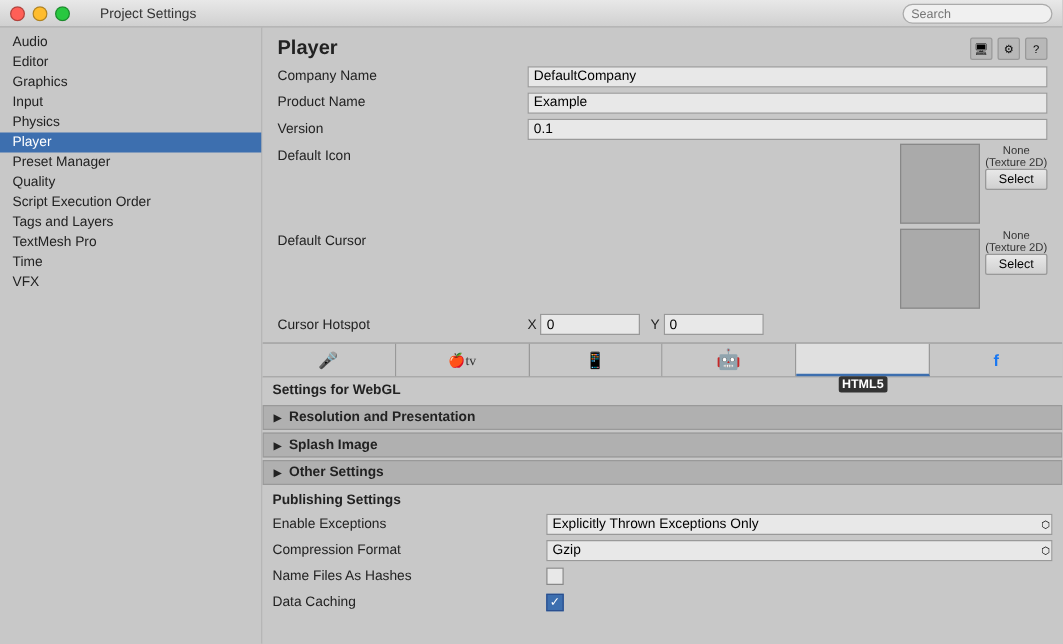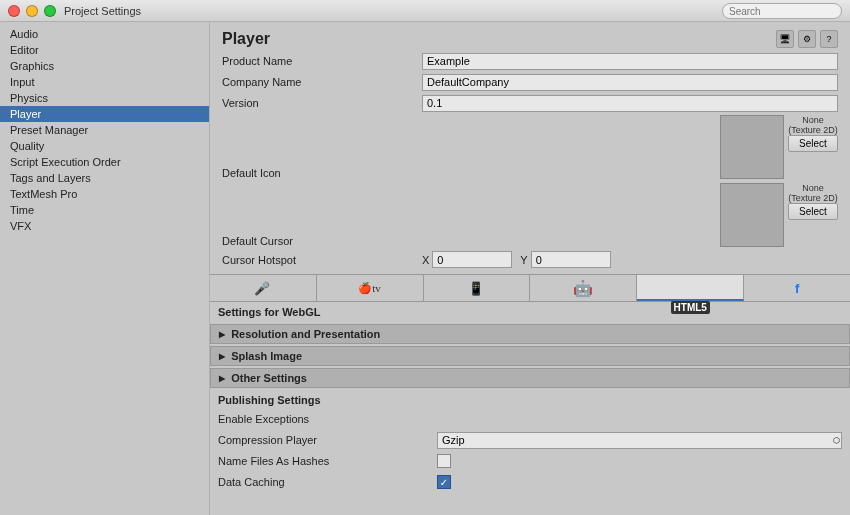--- a/index.html
+++ b/index.html
@@ -14,20 +14,21 @@
 
     
     .title-bar {
       height: 22px;
       background: linear-gradient(to bottom, #e8e8e8, #d0d0d0);
       border-bottom: 1px solid #b0b0b0;
       display: flex;
       align-items: center;
       padding: 0 8px;
       position: relative;
+      gap: 16px;
     }
     .title-bar-controls {
       display: flex;
       gap: 6px;
       align-items: center;
     }
     .tb-btn {
       width: 12px; height: 12px;
       border-radius: 50%;
       border: 1px solid rgba(0,0,0,0.3);
@@ -155,21 +156,20 @@
     .icon-section {
       display: flex;
       margin-bottom: 4px;
       margin-top: 2px;
     }
     .icon-label {
       width: 200px;
       font-size: 11px;
       color: #222;
       padding-top: 4px;
-      margin-top: 48px;
     }
     .icon-preview-box {
       width: 64px;
       height: 64px;
       background: #aaa;
       border: 1px solid #888;
       margin-right: 4px;
     }
     .icon-side-controls {
       display: flex;
@@ -380,27 +380,27 @@
       <div class="player-icons">
         <div class="player-icon-btn">🖥</div>
         <div class="player-icon-btn">⚙</div>
         <div class="player-icon-btn">?</div>
       </div>
     </div>
 
     <div class="settings-form">
 
       <div class="form-row">
+        <span class="form-label">Company Name</span>
+        <input class="form-input" type="text" value="DefaultCompany" style="">
+      </div>
+
+      <div class="form-row">
         <span class="form-label">Product Name</span>
         <input class="form-input" type="text" value="Example" style="">
-      </div>
-
-      <div class="form-row">
-        <span class="form-label">Company Name</span>
-        <input class="form-input" type="text" value="DefaultCompany" style="">
       </div>
 
       <div class="form-row">
         <span class="form-label">Version</span>
         <input class="form-input" type="text" value="0.1" style="">
       </div>
 
       <div class="icon-section">
         <span class="icon-label">Default Icon</span>
         <div style="display:flex; flex-direction:column; align-items:flex-end; margin-left:auto;">
@@ -468,24 +468,29 @@
     </div>
     <div class="collapse-section">
       <div class="collapse-header">Other Settings</div>
     </div>
 
     <div class="publishing-section">
       <div class="pub-title">Publishing Settings</div>
 
       <div class="pub-row">
         <span class="pub-label">Enable Exceptions</span>
+        <div class="pub-select-wrapper">
+          <select class="pub-select">
+            <option>Explicitly Thrown Exceptions Only</option>
+          </select>
+        </div>
       </div>
 
       <div class="pub-row">
-        <span class="pub-label">Compression Player</span>
+        <span class="pub-label">Compression Format</span>
         <div class="pub-select-wrapper">
           <select class="pub-select">
             <option>Gzip</option>
           </select>
         </div>
       </div>
 
       <div class="pub-row">
         <span class="pub-label">Name Files As Hashes</span>
         <div class="checkbox-empty"></div>

